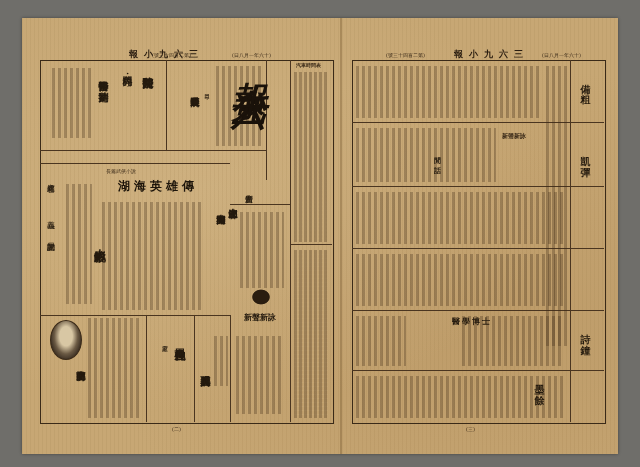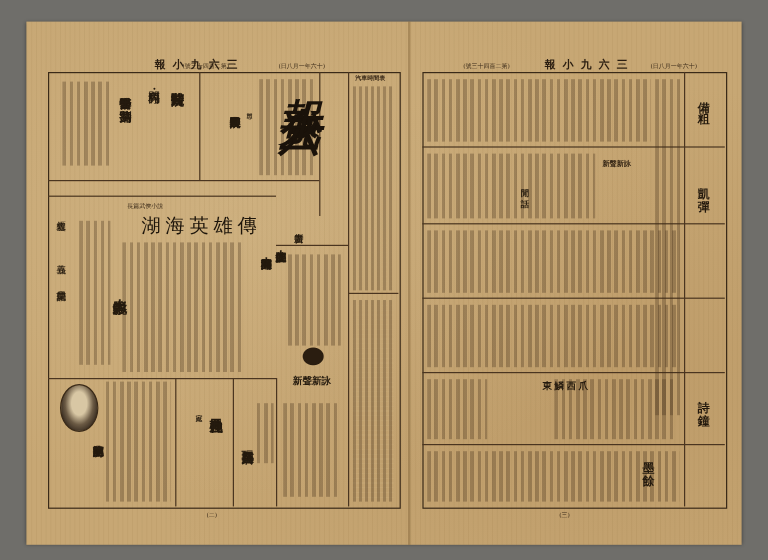--- a/index.html
+++ b/index.html
@@ -15,21 +15,21 @@
   .abs{position:absolute;}
   .hdr{font-size:9px;color:#2a1d10;letter-spacing:6px;font-weight:bold;}
   .small{font-size:4px;color:#3a2a18;}
   .frame{position:absolute;border:1px solid #3a2a18;}
   .rule-v{position:absolute;width:1px;background:#4a3520;}
   .rule-h{position:absolute;height:1px;background:#4a3520;}
   .vtext{writing-mode:vertical-rl;text-orientation:upright;color:#241a0e;line-height:1;}
   .body-text{background-image:repeating-linear-gradient(90deg, rgba(60,40,20,0.55) 0 3px, transparent 3px 6px);opacity:0.55;position:absolute;}
   .body-text.h{background-image:repeating-linear-gradient(90deg, rgba(60,40,20,0.55) 0 3px, transparent 3px 5px),repeating-linear-gradient(0deg, transparent 0 3px, rgba(200,170,120,0.9) 3px 4px);}
   .masthead{font-size:34px;font-weight:bold;letter-spacing:-4px;color:#1a120a;font-family:"DejaVu Serif",serif;font-style:italic;}
-  .title-h{font-size:16px;font-weight:normal;letter-spacing:4px;color:#1c140a;}
+  .title-h{font-size:12px;font-weight:bold;letter-spacing:4px;color:#1c140a;}
   .portrait{position:absolute;border-radius:50%;background:radial-gradient(ellipse at 50% 40%, #d8c7a4 0 30%, #6b5a44 55%, #3a2e22 75%);border:1px solid #3a2a18;}
   .ship{position:absolute;border-radius:50%;background:radial-gradient(ellipse, #2a1d10 0 45%, transparent 50%);}
 </style>
 </head>
 <body>
 
 <div class="paper">
   <div class="fold"></div>
 
   <div class="abs small" style="left:130px;top:34px;font-size:5px;">(號三十四百二第)</div>
@@ -116,20 +116,20 @@
 
   <div class="rule-v" style="left:548px;top:42px;height:362px;"></div>
   <div class="abs vtext" style="left:558px;top:58px;font-size:10px;font-weight:bold;">備 粗</div>
   <div class="abs vtext" style="left:558px;top:130px;font-size:10px;font-weight:bold;">凱 彈</div>
   <div class="body-text" style="left:524px;top:48px;width:22px;height:280px;"></div>
 
   <div class="abs small" style="left:480px;top:114px;font-size:6px;font-weight:bold;">新聲新詠</div>
 
   <div class="abs vtext" style="left:412px;top:134px;font-size:7px;font-weight:bold;">閒 話</div>
 
-  <div class="abs" style="left:430px;top:298px;font-size:8px;font-weight:bold;color:#241a0e;letter-spacing:2px;">東鱗西爪</div>
+  <div class="abs" style="left:430px;top:298px;font-size:8px;font-weight:bold;color:#241a0e;letter-spacing:2px;">醫學博士</div>
 
   <div class="abs vtext" style="left:558px;top:308px;font-size:10px;font-weight:bold;">詩 鐘</div>
 
   <div class="abs vtext" style="left:512px;top:358px;font-size:10px;font-weight:bold;">墨 餘</div>
 
   <div class="abs small" style="left:444px;top:408px;font-size:5px;">(三)</div>
 </div>
 
 </body></html>

